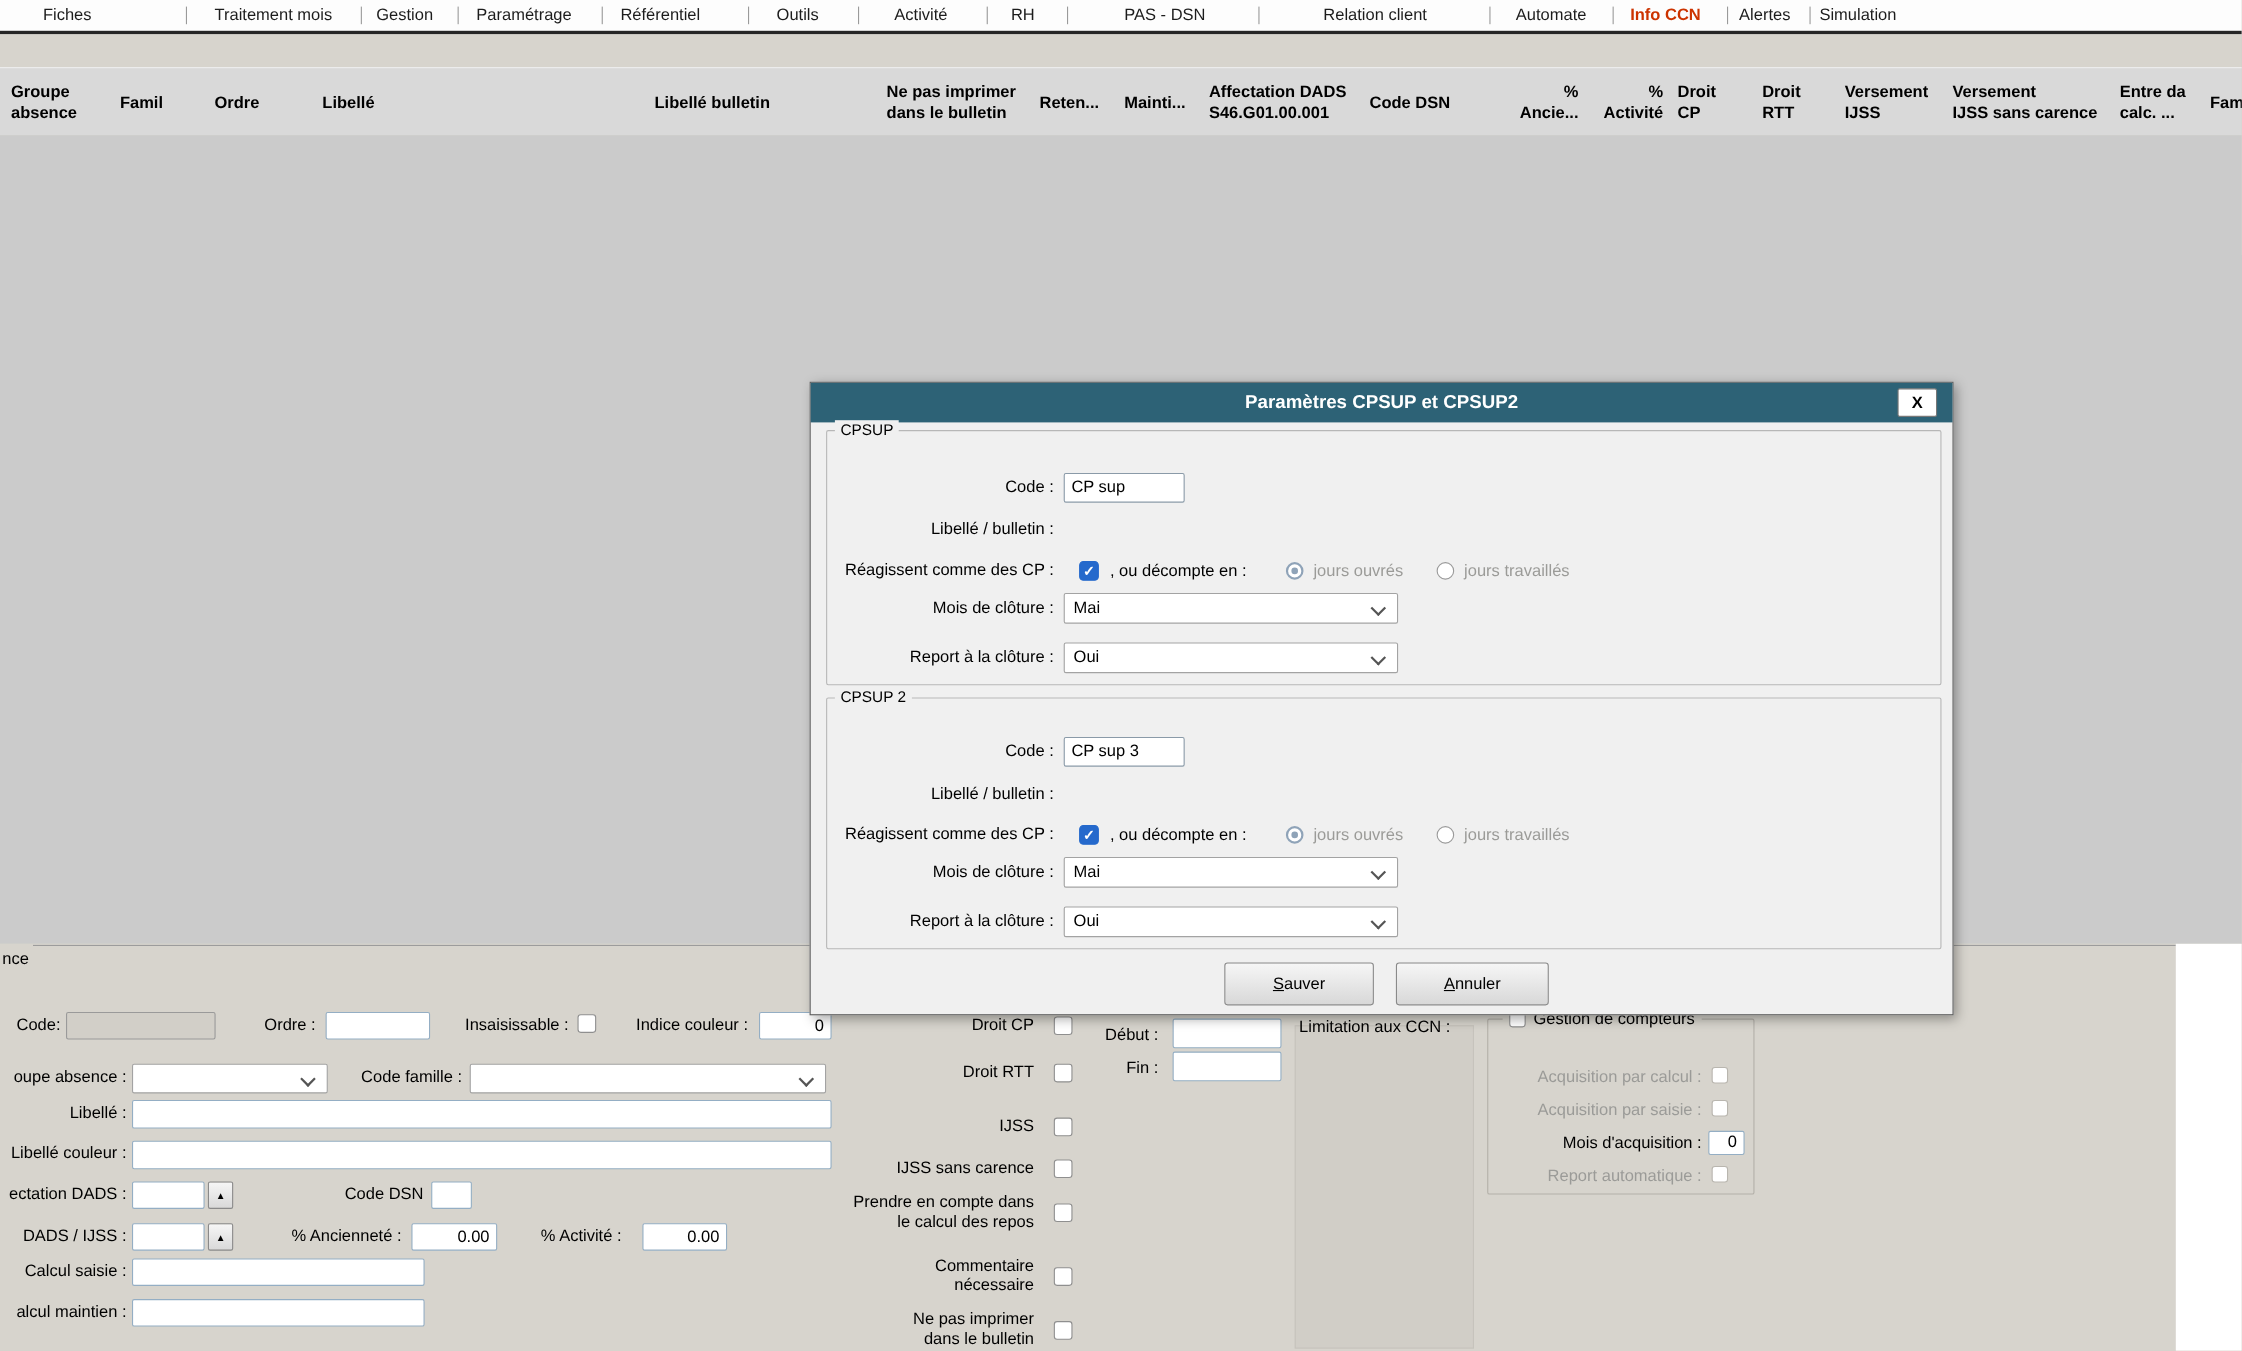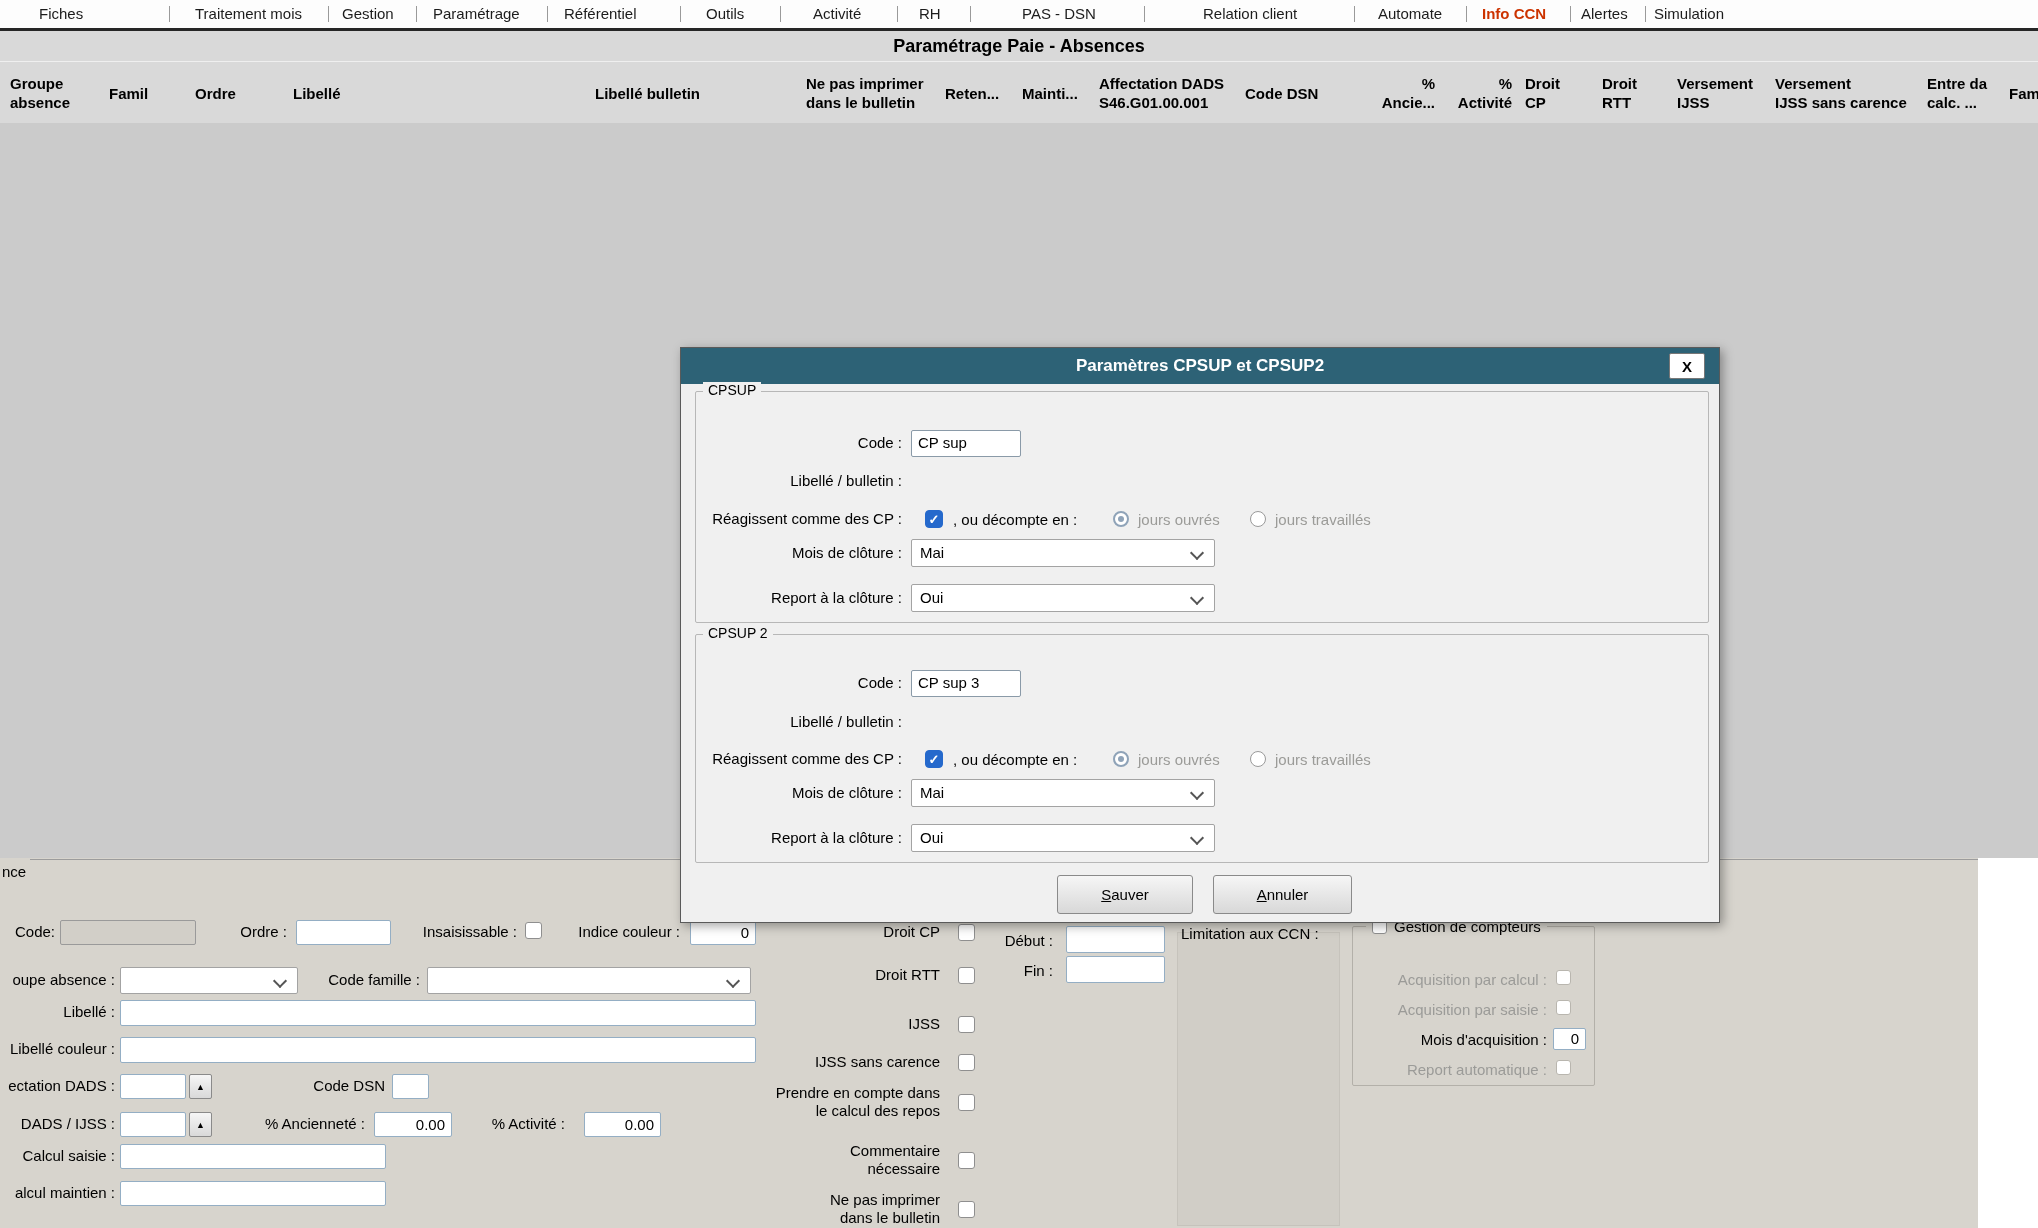--- a/index.html
+++ b/index.html
@@ -51,21 +51,21 @@
                        color:#fff; font-size:13px; font-weight:bold; display:flex; align-items:center; justify-content:center; }
   .radio { position:absolute; width:16px; height:16px; border-radius:50%; background:#fff; border:1px solid #9a9a9a; }
   .radio.sel { border:2px solid #8fa3b8; }
   .radio.sel::after { content:""; position:absolute; left:3px; top:3px; width:6px; height:6px; border-radius:50%; background:#8fa3b8; }
   .spin { position:absolute; width:23px; height:25px; background:linear-gradient(#f6f6f6,#d9d9d9);
           border:1px solid #8a8a8a; border-radius:2px; display:flex; align-items:center; justify-content:center; }
   .spin::after { content:"\25B2"; font-size:9px; color:#000; }
   .caret { display:inline-block; width:1px; height:16px; background:#000; vertical-align:middle; margin-left:1px; }
 
   
-  .dialog { position:absolute; left:680px; top:347px; width:1040px; height:576px; background:#f0f0f0;
+  .dialog { position:absolute; left:736px; top:347px; width:1040px; height:576px; background:#f0f0f0;
             border:1px solid #5a5a5a; box-shadow:3px 3px 10px rgba(0,0,0,0.35); z-index:10; }
   .dlg-head { position:absolute; left:0; top:0; width:100%; height:36px; background:#2d6276;
               display:flex; align-items:center; justify-content:center; color:#fff; font-weight:bold; font-size:17px; }
   .dlg-close { position:absolute; right:14px; top:5px; width:36px; height:26px; background:#fff; border:1px solid #777;
                border-radius:2px; font-weight:bold; font-size:15px; color:#000;
                display:flex; align-items:center; justify-content:center; cursor:default; }
   .fs { position:absolute; border:1px solid #b7b7b7; border-radius:2px; }
   .leg { position:absolute; background:#f0f0f0; padding:0 5px; font-size:14px; color:#000; }
   .btn { position:absolute; background:linear-gradient(#f6f6f6,#d8d8d8); border:1px solid #8a8a8a; border-radius:3px;
          font-size:15px; color:#000; display:flex; align-items:center; justify-content:center; cursor:default; }
@@ -104,21 +104,20 @@
     <span class="msep" style="left:780px"></span>
     <span class="msep" style="left:897px"></span>
     <span class="msep" style="left:970px"></span>
     <span class="msep" style="left:1144px"></span>
     <span class="msep" style="left:1354px"></span>
     <span class="msep" style="left:1466px"></span>
     <span class="msep" style="left:1570px"></span>
     <span class="msep" style="left:1645px"></span>
   </div>
 
-  <div class="titlebar">Paramétrage Paie - Absences</div>
 
   <div class="thead">
     <span class="th" style="left:10px">Groupe
 absence</span>
     <span class="th" style="left:109px">Famil</span>
     <span class="th" style="left:195px">Ordre</span>
     <span class="th" style="left:293px">Libellé</span>
     <span class="th" style="left:595px">Libellé bulletin</span>
     <span class="th" style="left:806px">Ne pas imprimer
 dans le bulletin</span>

